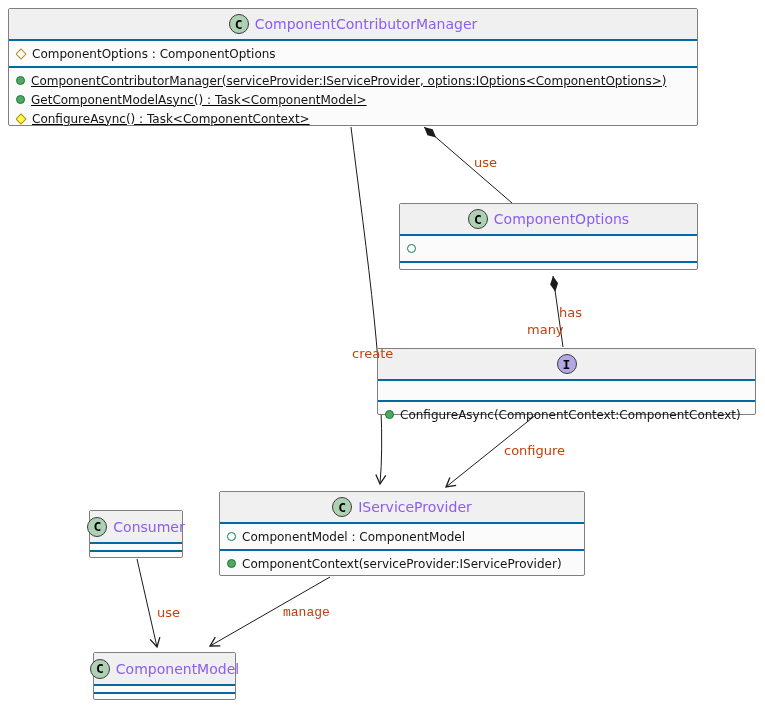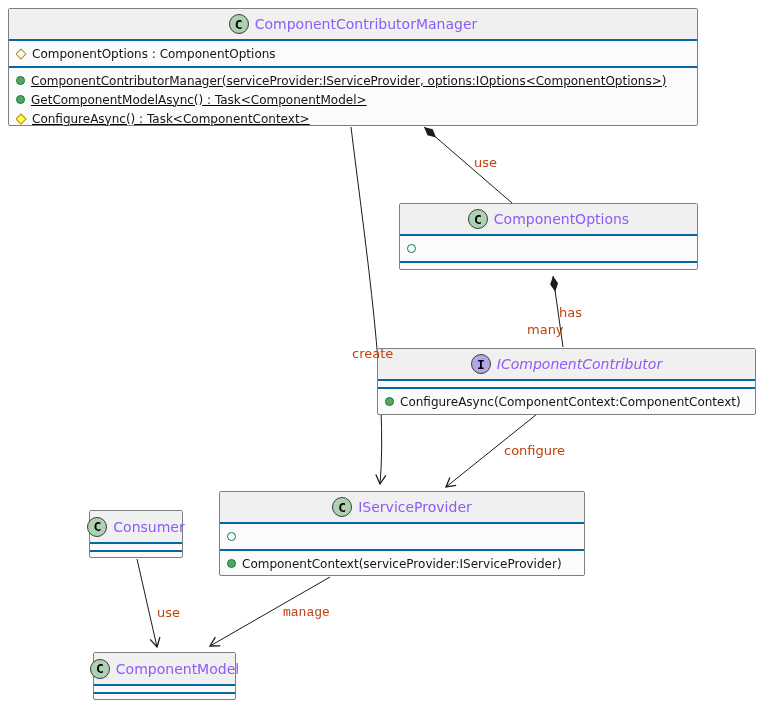--- a/index.html
+++ b/index.html
@@ -103,41 +103,41 @@
       </div>
     </div>
     <div class="compart empty" style="flex:1 1 auto;"></div>
   </div>
 
   <div class="cls" style="left:377px;top:348px;width:379px;height:67px;">
     <div class="cls-header" style="height:30px;">
       <span class="spot spot-iface">
           <span>I</span>
         </span>
-      <span class="cls-title iface">IComponentContributor</span>
     </div>
     <div class="compart empty" style="height:8px;"></div>
-    <div class="compart" style="flex:1 1 auto;">
+    <div class="compart" style="flex:1 1 auto;margin-top:13px;">
       <div class="member">
         <span class="ic ic-circle filled"></span>
         <span>ConfigureAsync(ComponentContext:ComponentContext)</span>
       </div>
     </div>
   </div>
 
   <div class="cls" style="left:219px;top:491px;width:366px;height:85px;">
     <div class="cls-header" style="height:30px;">
       <span class="spot spot-class">
           <span>C</span>
         </span>
       <span class="cls-title">IServiceProvider</span>
     </div>
     <div class="compart">
       <div class="member">
         <span class="ic ic-circle hollow"></span>
+        <span>ComponentModel : ComponentModel</span>
       </div>
     </div>
     <div class="compart" style="flex:1 1 auto;text-align:right;">
       <div class="member">
         <span class="ic ic-circle filled"></span>
         <span>ComponentContext(serviceProvider:IServiceProvider)</span>
       </div>
     </div>
   </div>
 

